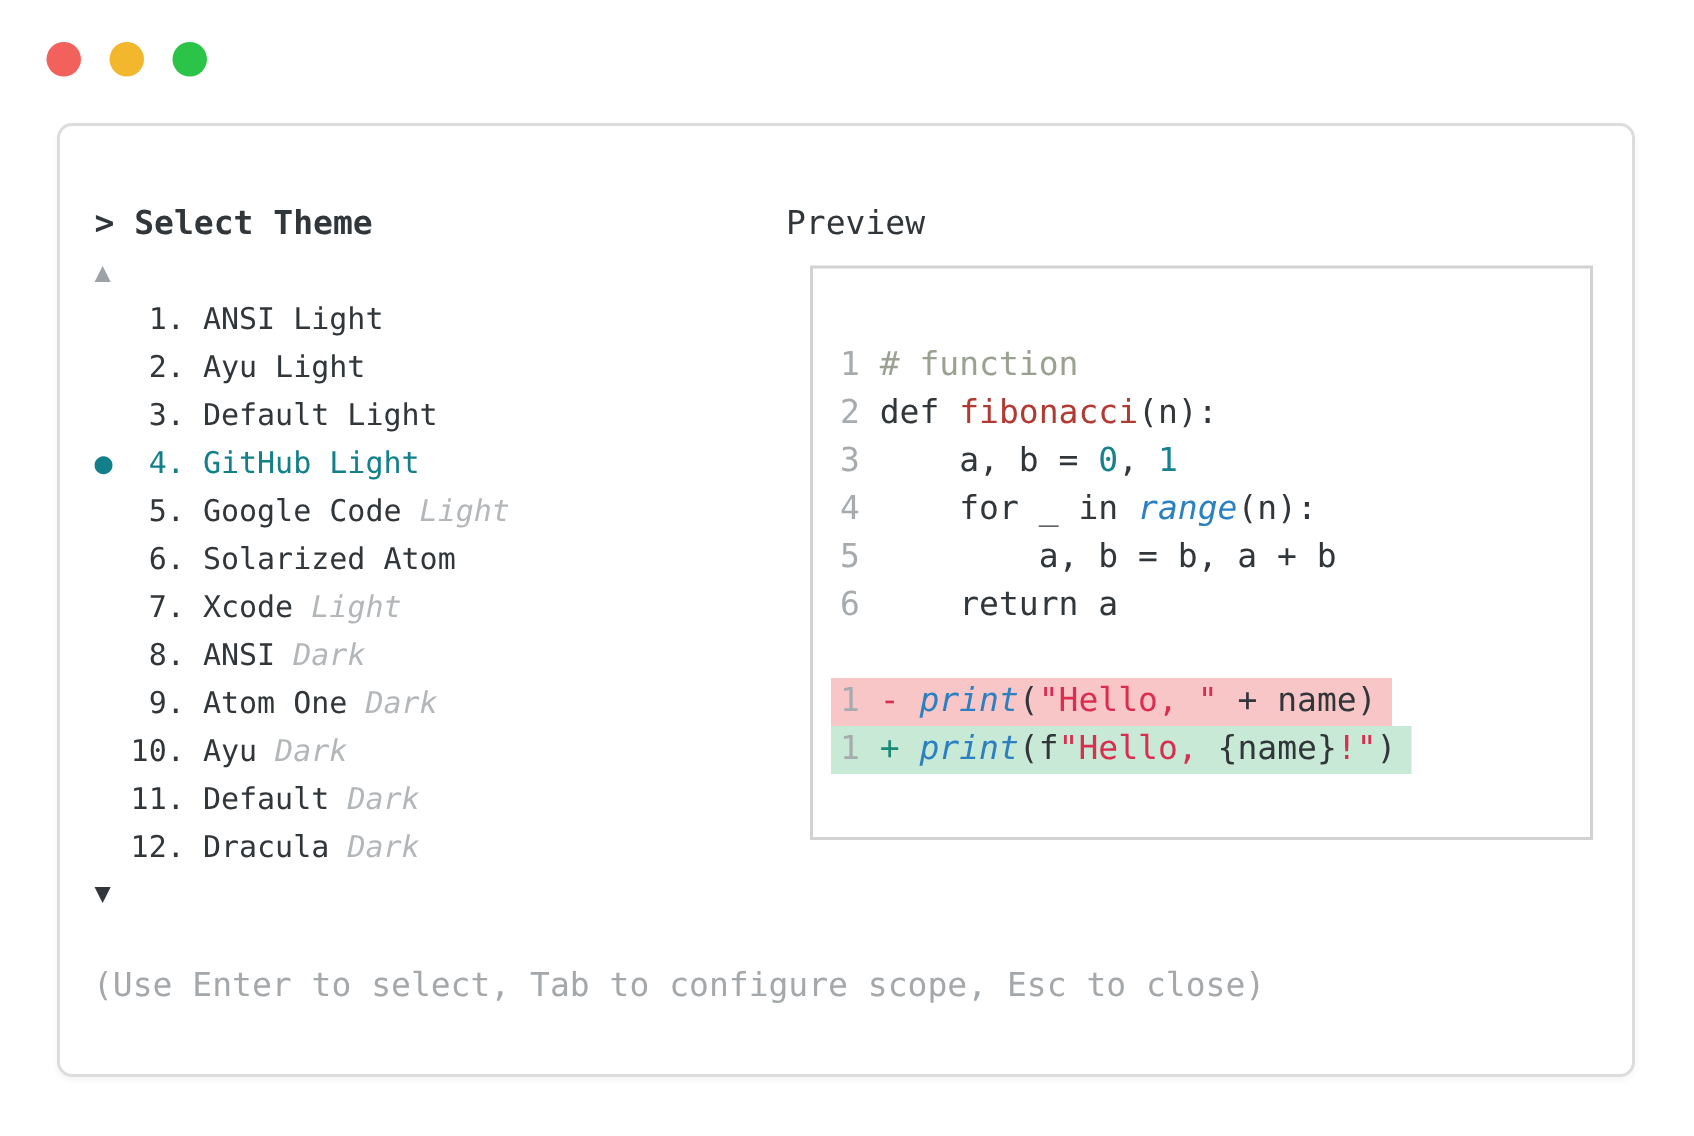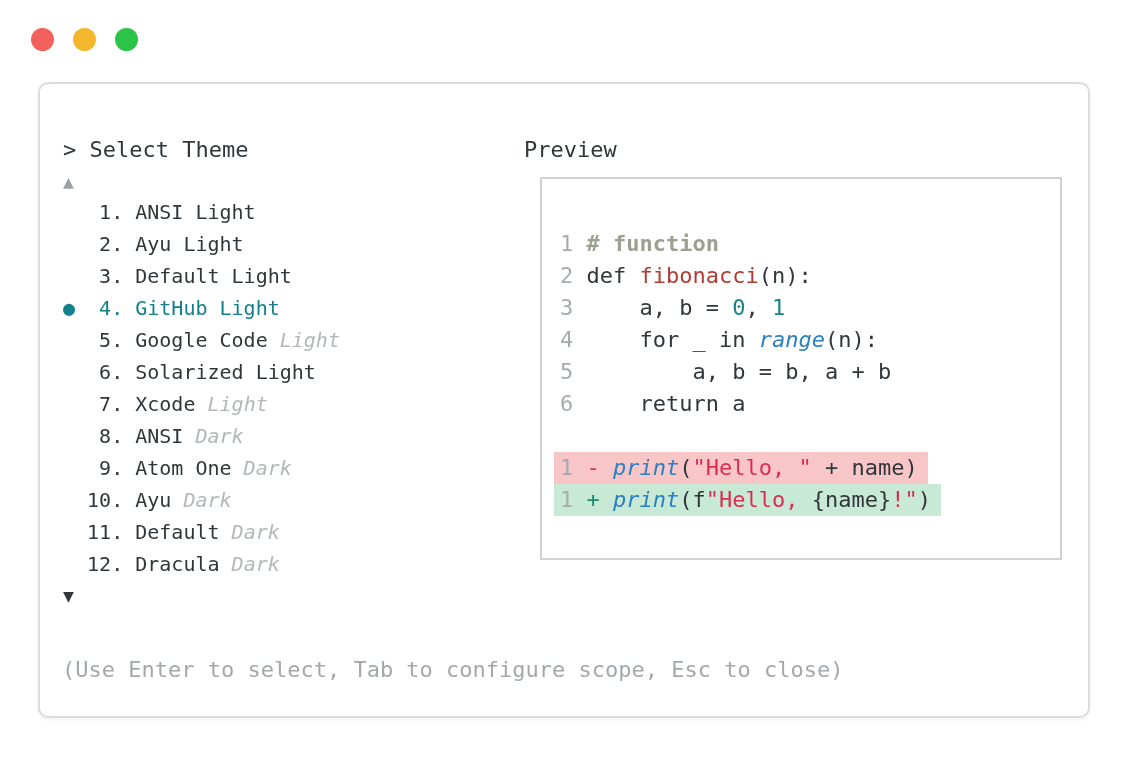--- a/index.html
+++ b/index.html
@@ -19,48 +19,48 @@
 
   
   .window{
     position:absolute;left:38px;top:82px;width:1048px;height:632px;
     background:#ffffff;border:2px solid #dcdcdc;border-radius:10px;
     box-shadow:0 2px 5px rgba(0,0,0,0.05);
   }
 
   .mono{font-size:22px;line-height:32px;white-space:pre;}
 
-  .prompt{position:absolute;left:23px;top:50px;height:32px;color:var(--text_dark);}
+  .prompt{position:absolute;left:23px;top:50px;height:32px;color:var(--text_dark);font-weight:bold;}
   .prompt .caret{color:var(--text_dark);}
 
   .arrow{position:absolute;left:23px;height:32px;line-height:32px;font-size:18px;}
   .arrow.up{top:82px;color:#9ba1a5;}
   .arrow.down{top:496px;color:var(--text_dark);}
 
   .theme-list{position:absolute;left:23px;top:112px;}
   .trow{position:relative;height:32px;line-height:32px;font-size:20px;white-space:pre;color:var(--text_dark);}
   .trow .mark{position:absolute;left:0;top:0;color:var(--accent_teal);}
   .trow.selected{color:var(--accent_teal);}
   .trow .dim{color:var(--text_gray);font-style:italic;}
 
-  .footer{position:absolute;left:22px;top:570px;height:32px;color:var(--footer_gray);text-align:right;}
+  .footer{position:absolute;left:22px;top:558px;height:32px;color:var(--footer_gray);text-align:right;}
 
   .preview-label{position:absolute;left:484px;top:50px;height:32px;color:var(--text_dark);}
   .preview-box{
     position:absolute;left:500px;top:93px;width:522px;height:383px;
     box-sizing:border-box;border:2px solid #d2d2d2;background:#ffffff;
   }
   .code{position:absolute;left:18px;top:49px;}
   .cline{height:32px;line-height:32px;font-size:22px;white-space:pre;color:var(--text_dark);}
   .cline .wrap{display:inline-block;height:32px;}
   .cline.removed .wrap{background:var(--removed_bg);margin-left:-6px;padding:0 10px 0 6px;}
   .cline.added .wrap{background:var(--added_bg);margin-left:-6px;padding:0 10px 0 6px;}
   .ln{color:var(--line_number);}
   .seg-text{color:var(--text_dark);text-align:center;}
-  .seg-comment{color:var(--comment);font-weight:bold;}
+  .seg-comment{color:var(--comment);}
   .seg-func{color:var(--function_red);}
   .seg-num{color:var(--number_teal);}
   .seg-builtin{color:var(--builtin_blue);font-style:italic;}
   .seg-str{color:var(--string_red);}
   .seg-plus{color:var(--plus_green);}
 </style>
 </head>
 <body>
 
 <div class="stage">
@@ -76,21 +76,21 @@
     <div class="prompt mono"><span class="caret">&gt; </span><span>Select Theme</span></div>
 
     <div class="arrow up mono">▲</div>
 
     <div class="theme-list" id="theme-list">
         <div class="trow"><span>   1. </span><span>ANSI Light</span></div>
         <div class="trow"><span>   2. </span><span>Ayu Light</span></div>
         <div class="trow"><span>   3. </span><span>Default Light</span></div>
         <div class="trow selected"><span class="mark">●</span><span>   4. </span><span>GitHub Light</span></div>
         <div class="trow"><span>   5. </span><span>Google Code</span><span class="dim"> Light</span></div>
-        <div class="trow"><span>   6. </span><span>Solarized Light</span></div>
+        <div class="trow"><span>   6. </span><span>Solarized Atom</span></div>
         <div class="trow"><span>   7. </span><span>Xcode</span><span class="dim"> Light</span></div>
         <div class="trow"><span>   8. </span><span>ANSI</span><span class="dim"> Dark</span></div>
         <div class="trow"><span>   9. </span><span>Atom One</span><span class="dim"> Dark</span></div>
         <div class="trow"><span>  10. </span><span>Ayu</span><span class="dim"> Dark</span></div>
         <div class="trow"><span>  11. </span><span>Default</span><span class="dim"> Dark</span></div>
         <div class="trow"><span>  12. </span><span>Dracula</span><span class="dim"> Dark</span></div>
       </div>
 
     <div class="arrow down mono">▼</div>
 

